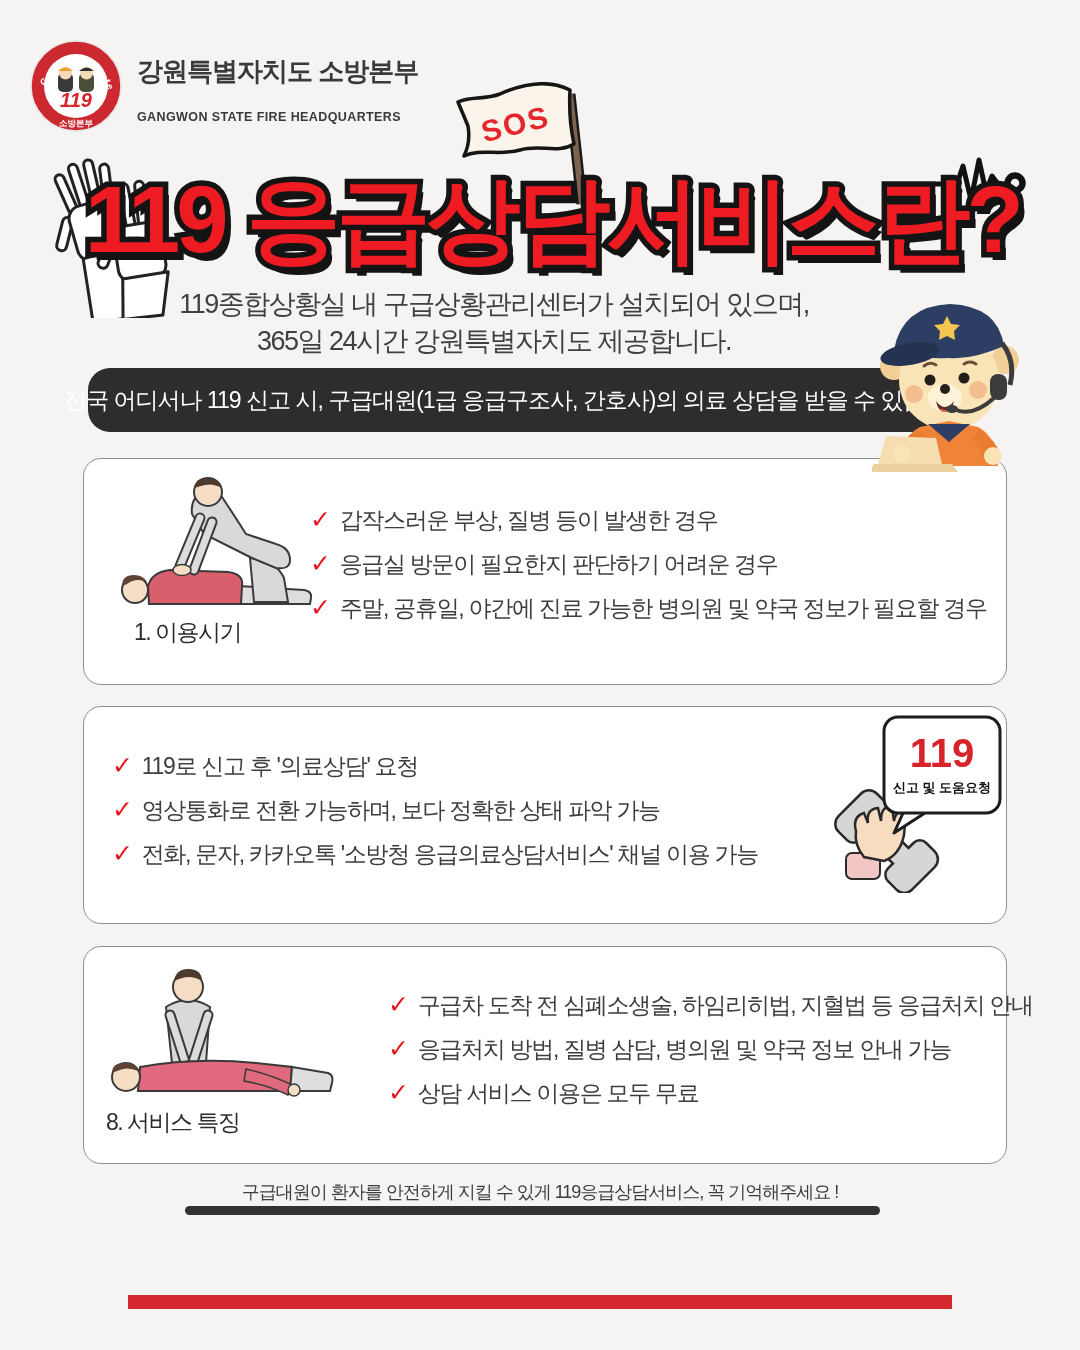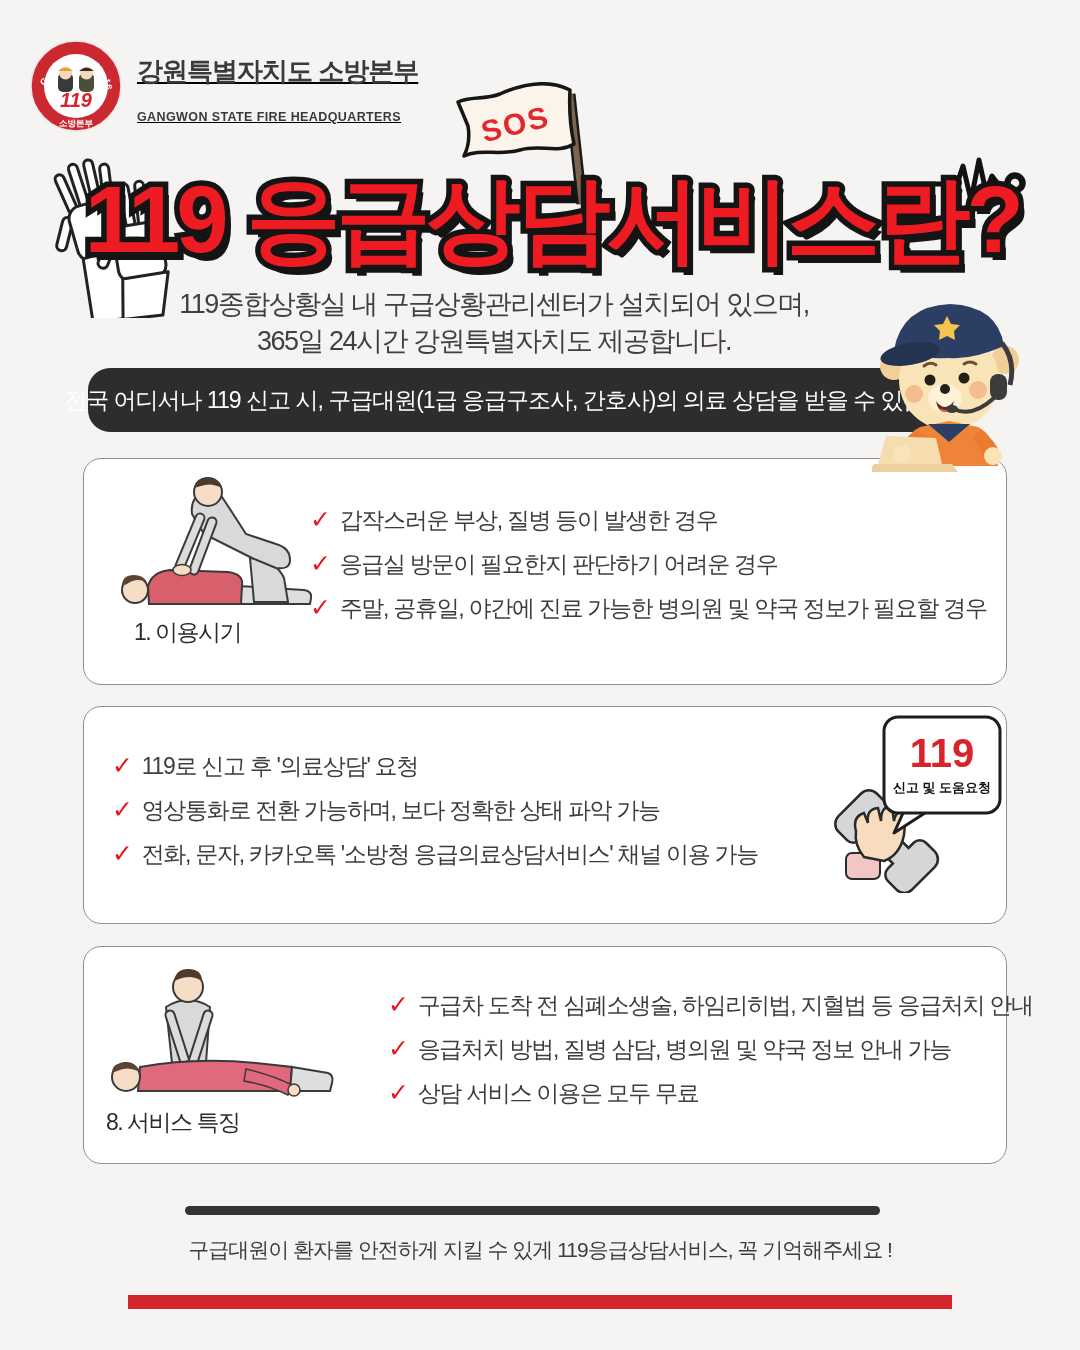--- a/index.html
+++ b/index.html
@@ -32,21 +32,21 @@
   .card3{top:946px;height:216px;}
   .card-title{font-size:23px;font-weight:500;color:#2b2b2b;letter-spacing:-1.5px;white-space:nowrap;}
 
   .checklist{display:flex;flex-direction:column;gap:17px;}
   .check-row{display:flex;align-items:flex-start;gap:10px;font-size:23px;color:#3e3c3c;
              letter-spacing:-1.3px;line-height:27px;white-space:nowrap;}
   .check{color:#e8141c;font-weight:700;font-size:25px;line-height:25px;}
 
   
   .divider-dark{left:185px;top:1206px;width:695px;height:9px;background:#333333;border-radius:5px;}
-  .footer-msg{left:0;top:1236px;width:1080px;text-align:center;font-size:21px;color:#3e3c3c;
+  .footer-msg{left:0;top:1180px;width:1080px;text-align:center;font-size:18px;color:#3e3c3c;
               letter-spacing:-1px;}
   .bar-red{left:128px;top:1295px;width:824px;height:14px;background:#d3262e;}
 
   svg text{font-family:"Liberation Sans","DejaVu Sans",sans-serif;}
 </style>
 </head>
 <body>
 
 <div class="page">
 
@@ -64,21 +64,21 @@
       <rect x="28" y="33" width="15" height="19" rx="5" fill="#3a3a3a"></rect>
       <circle cx="35.5" cy="33" r="6.5" fill="#f5d9b8"></circle>
       <path d="M28,31 Q35.5,24 43,31 Z" fill="#e8a02c"></path>
       <rect x="49" y="33" width="15" height="19" rx="5" fill="#4a4f3a"></rect>
       <circle cx="56.5" cy="33" r="6.5" fill="#f5d9b8"></circle>
       <path d="M49,31 Q56.5,24 64,31 Z" fill="#2e2e2e"></path>
     </g>
     <text x="46" y="67" text-anchor="middle" font-size="20" font-weight="bold" fill="#d8232a" font-style="italic">119</text>
     <text x="46" y="86" text-anchor="middle" font-size="8.5" font-weight="bold" fill="#ffffff">소방본부</text>
   </svg>
-  <div class="abs" style="left:137px;top:54px;text-decoration:underline;">
+  <div class="abs" style="left:137px;top:54px;">
     <div class="org-kr">강원특별자치도 소방본부</div>
     <div class="org-en">GANGWON STATE FIRE HEADQUARTERS</div>
   </div>
 
   <svg class="abs" style="left:36px;top:118px;z-index:2;" width="200" height="200" viewBox="0 0 200 200">
     <g fill="#ffffff" stroke="#222222" stroke-width="3" stroke-linejoin="round">
 
       <g transform="translate(62,120) rotate(-16)">
         <rect x="-20" y="-72" width="9" height="42" rx="4.5" transform="rotate(-8 -15 -30)"></rect>
         <rect x="-8" y="-78" width="9" height="48" rx="4.5" transform="rotate(-2 -3 -30)"></rect>

